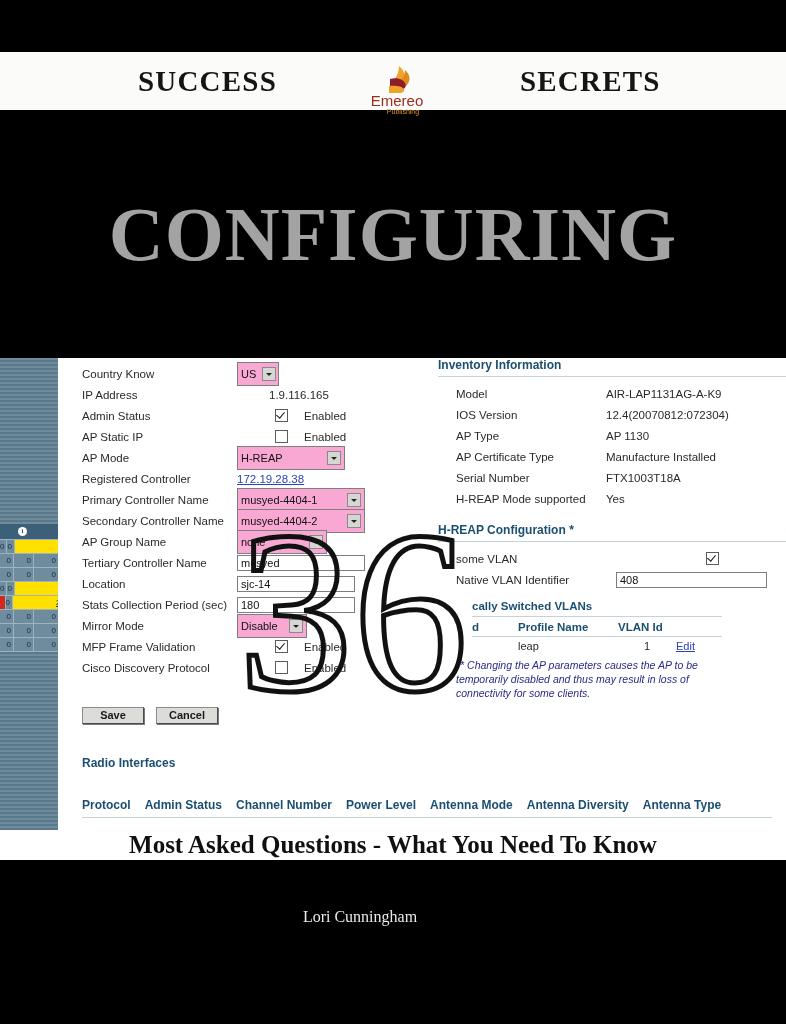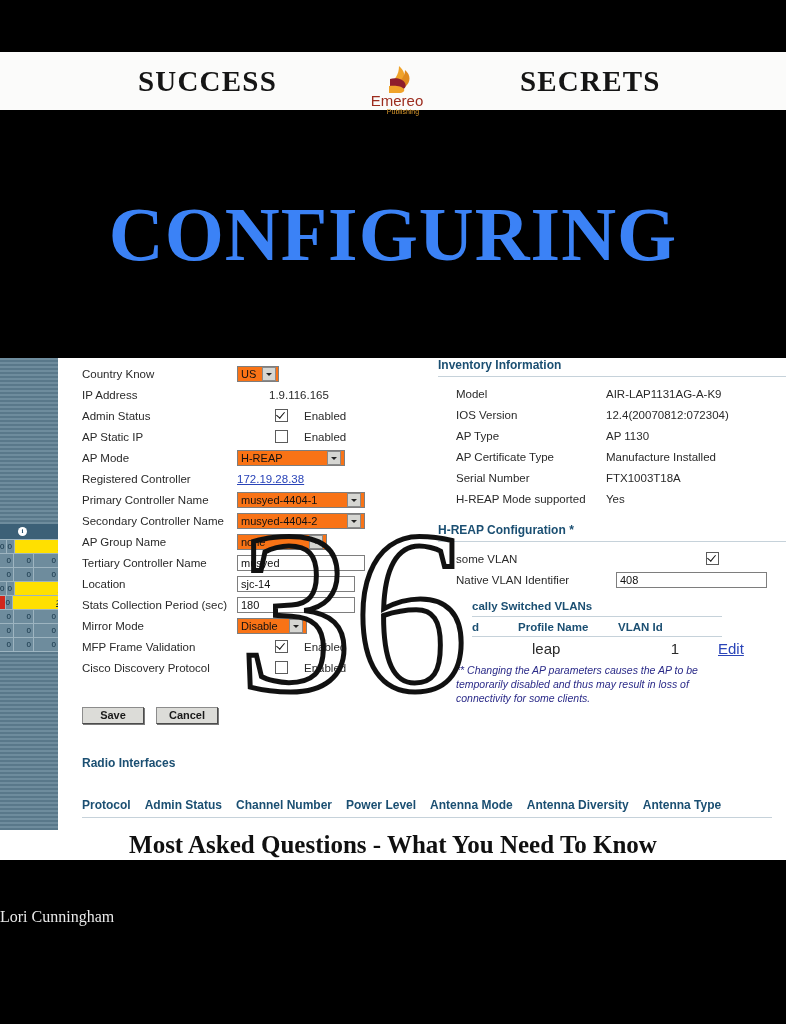--- a/index.html
+++ b/index.html
@@ -68,21 +68,21 @@
     width: 786px;
     height: 248px;
     display: flex;
     align-items: center;
     justify-content: center;
   }
   .main-title {
     font-family: "Liberation Serif", serif;
     font-weight: 700;
     font-size: 76px;
-    color: #3b82f6;
+    color: #a3a3a3;
     letter-spacing: 1px;
     white-space: nowrap;
     line-height: 1;
   }
 
   
   .shot {
     position: absolute;
     left: 0;
     top: 358px;
@@ -196,23 +196,23 @@
     font-size: 11px;
     line-height: 14px;
     padding: 0 3px;
     color: #111;
     white-space: nowrap;
     overflow: hidden;
     font-family: "Liberation Sans", sans-serif;
   }
   .fselect {
     box-sizing: border-box;
-    height: 16px;
+    height: 24px;
     border: 1px solid #7e7e7e;
-    background: #f97316;
+    background: #f9a8d4;
     font-size: 11px;
     line-height: 14px;
     padding: 0 3px;
     color: #111;
     display: flex;
     align-items: center;
     justify-content: space-between;
     font-family: "Liberation Sans", sans-serif;
   }
   .caret {
@@ -298,26 +298,25 @@
     font-size: 11.5px;
     font-weight: 700;
     color: #1b4f72;
     margin-left: 34px;
     width: 250px;
     border-bottom: 1px solid #c6d2da;
     padding-bottom: 3px;
   }
   .vlan-row {
     display: flex;
-    font-size: 15px;
+    font-size: 11px;
     color: #2a2a2a;
     margin-left: 34px;
     width: 250px;
     padding-top: 3px;
-    gap: 14px;
   }
   .vc1 { width: 46px; flex: 0 0 46px; }
   .vc2 { width: 100px; flex: 0 0 100px; }
   .vc3 { width: 58px; flex: 0 0 58px; }
   .vc4 { width: 46px; flex: 0 0 46px; }
   .note {
     margin-left: 18px;
     margin-top: 6px;
     width: 300px;
     font-size: 10.5px;
@@ -409,21 +408,21 @@
     font-weight: 700;
     font-size: 25px;
     color: #101010;
     white-space: nowrap;
   }
   .author {
     position: absolute;
     left: 0;
     top: 908px;
     width: 720px;
-    text-align: left;
+    text-align: center;
     font-family: "Liberation Serif", serif;
     font-size: 16px;
     color: #e9e9e9;
   }
 </style>
 </head>
 <body>
 
 <div class="cover">
 

